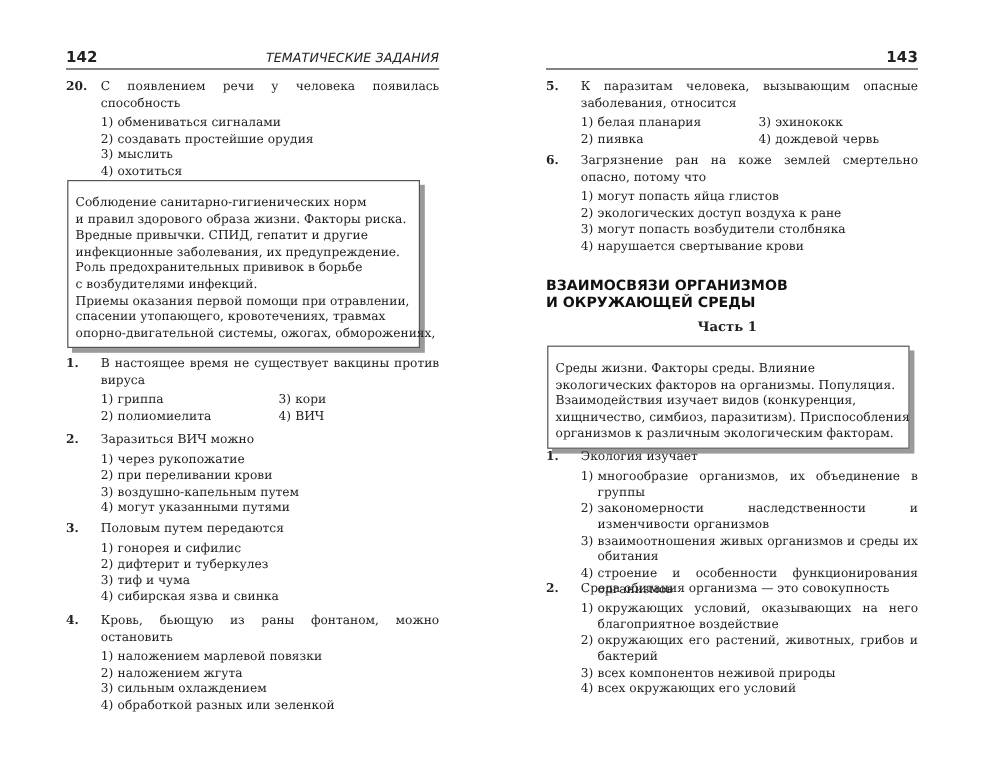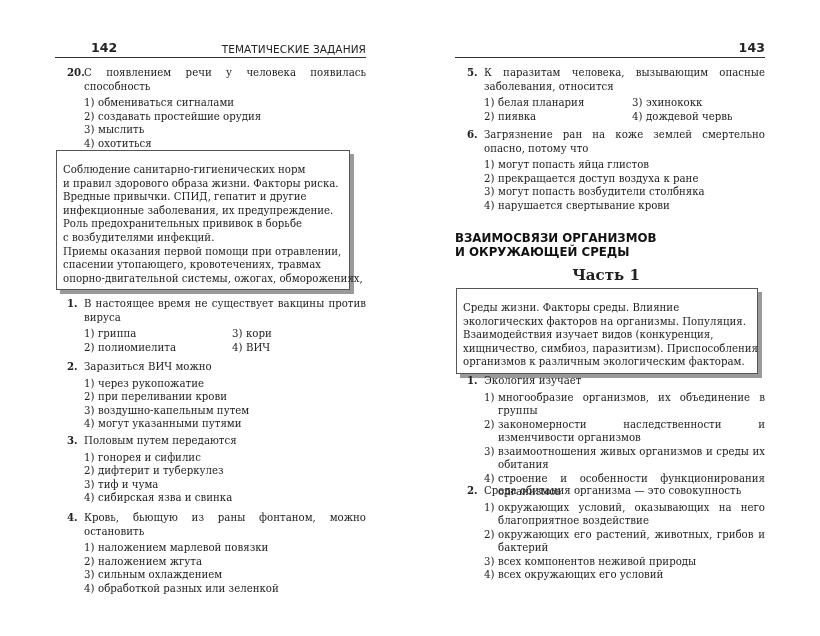--- a/index.html
+++ b/index.html
@@ -9,29 +9,29 @@
   }
   .page { position: absolute; top: 0; height: 636px; }
   .page.left { left: 55px; width: 311px; }
   .page.right { left: 455px; width: 310px; }
   .runhead {
     position: absolute; top: 42px; left: 0; right: 0; height: 15px;
     border-bottom: 1px solid #333;
     font-family: "DejaVu Sans", "Liberation Sans", sans-serif;
     font-size: 10.5px; letter-spacing: 0.1px; color: #222;
   }
-  .runhead .num { position: absolute; bottom: 2px; font-weight: bold; font-size: 12.5px; margin-left: 36px; }
+  .runhead .num { position: absolute; bottom: 2px; font-weight: bold; font-size: 12.5px; }
   .runhead .title { position: absolute; bottom: 2px; }
   .left .runhead .num { left: 0; }
-  .left .runhead .title { right: 0; }
+  .left .runhead .title { right: 0; font-style: italic; }
   .right .runhead .num { right: 0; }
   .right .runhead .title { left: 0; }
 
   .q { position: absolute; left: 0; right: 0; font-size: 10.2px; line-height: 13.5px; }
-  .q .qnum { position: absolute; left: 12px; top: 0; font-weight: bold; }
+  .q .qnum { position: absolute; left: 0; top: 0; font-weight: bold; }
   .q .qtext { margin-left: 29px; text-align: justify; }
   .q .opts { margin-left: 29px; margin-top: 3px; }
   .q .opt { display: flex; }
   .q .opt .onum { width: 14px; flex: none; }
   .q .opt .otext { flex: 1; text-align: justify; }
   .q .opts.two { display: grid; grid-template-columns: 148px 1fr; }
 
   .infobox {
     position: absolute; border: 1px solid #555; background: #fff;
     box-shadow: 4px 4px 0 #9a9a9a; padding: 12px 6px 4px 6px;
@@ -39,21 +39,21 @@
   }
   .infobox .line { white-space: nowrap; }
 
   .section-title {
     position: absolute; left: 0; right: 0; 
     font-family: "DejaVu Sans", "Liberation Sans", sans-serif;
     font-weight: bold; font-size: 11.8px; line-height: 14px; color: #111;
   }
   .part-title {
     position: absolute; left: 0; right: 8px; text-align: center;
-    font-weight: bold; font-size: 15px;
+    font-weight: bold; font-size: 11px;
   }
 </style>
 </head>
 <body>
 
 <div class="page left">
   <div class="runhead">
     <span class="num">142</span>
     <span class="title">ТЕМАТИЧЕСКИЕ ЗАДАНИЯ</span>
   </div>
@@ -217,21 +217,21 @@
   <div class="q" style="top:128px;">
     <span class="qnum">6.</span>
     <div class="qtext">Загрязнение ран на коже землей смертельно опасно, потому что</div>
     <div class="opts">
       <div class="opt">
           <span class="onum">1)</span>
           <span class="otext">могут попасть яйца глистов</span>
         </div>
       <div class="opt">
           <span class="onum">2)</span>
-          <span class="otext">прекращается доступ воздуха к ране</span>
+          <span class="otext">экологических доступ воздуха к ране</span>
         </div>
       <div class="opt">
           <span class="onum">3)</span>
           <span class="otext">могут попасть возбудители столбняка</span>
         </div>
       <div class="opt">
           <span class="onum">4)</span>
           <span class="otext">нарушается свертывание крови</span>
         </div>
     </div>

